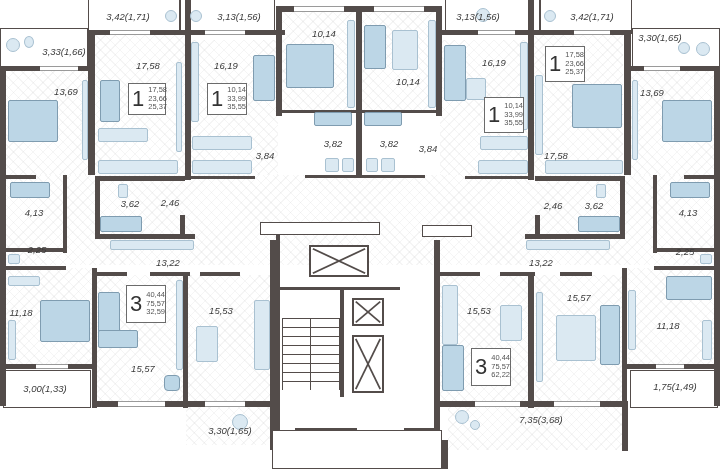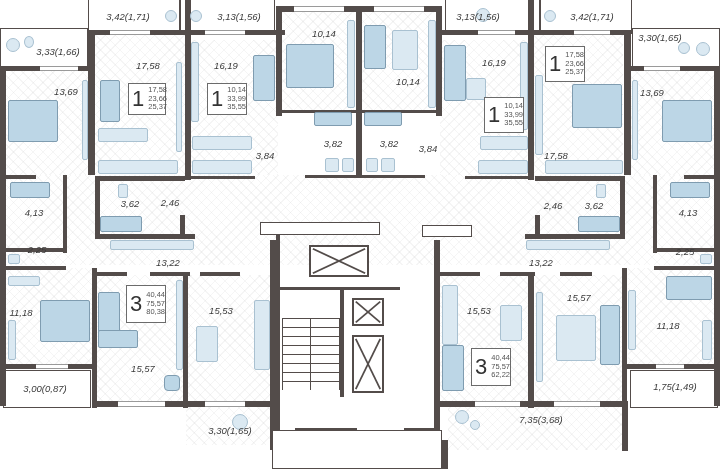--- a/index.html
+++ b/index.html
@@ -293,37 +293,37 @@
       <span>17,58</span>
       <span>23,66</span>
       <span>25,37</span>
     </span>
   </div>
   <div class="badge" style="left:126px;top:285px;width:40px;height:38px;">
     <span class="num">3</span>
     <span class="areas">
       <span>40,44</span>
       <span>75,57</span>
-      <span>80,38</span>
+      <span>32,59</span>
     </span>
   </div>
   <div class="badge" style="left:471px;top:348px;width:40px;height:38px;">
     <span class="num">3</span>
     <span class="areas">
       <span>40,44</span>
       <span>75,57</span>
       <span>62,22</span>
     </span>
   </div>
 
   <span class="label" style="left:128px;top:16px;">3,42(1,71)</span>
   <span class="label" style="left:239px;top:16px;">3,13(1,56)</span>
   <span class="label" style="left:478px;top:16px;">3,13(1,56)</span>
   <span class="label" style="left:592px;top:16px;">3,42(1,71)</span>
-  <span class="label" style="left:58px;top:51px;">3,33(1,66)</span>
+  <span class="label" style="left:64px;top:51px;">3,33(1,66)</span>
   <span class="label" style="left:660px;top:37px;">3,30(1,65)</span>
   <span class="label" style="left:66px;top:91px;">13,69</span>
   <span class="label" style="left:148px;top:65px;">17,58</span>
   <span class="label" style="left:226px;top:65px;">16,19</span>
   <span class="label" style="left:324px;top:33px;">10,14</span>
   <span class="label" style="left:408px;top:81px;">10,14</span>
   <span class="label" style="left:494px;top:62px;">16,19</span>
   <span class="label" style="left:556px;top:155px;">17,58</span>
   <span class="label" style="left:652px;top:92px;">13,69</span>
   <span class="label" style="left:34px;top:212px;">4,13</span>
@@ -339,17 +339,17 @@
   <span class="label" style="left:688px;top:212px;">4,13</span>
   <span class="label" style="left:685px;top:251px;">2,25</span>
   <span class="label" style="left:168px;top:262px;">13,22</span>
   <span class="label" style="left:541px;top:262px;">13,22</span>
   <span class="label" style="left:21px;top:312px;">11,18</span>
   <span class="label" style="left:143px;top:368px;">15,57</span>
   <span class="label" style="left:221px;top:310px;">15,53</span>
   <span class="label" style="left:479px;top:310px;">15,53</span>
   <span class="label" style="left:579px;top:297px;">15,57</span>
   <span class="label" style="left:668px;top:325px;">11,18</span>
-  <span class="label" style="left:45px;top:388px;">3,00(0,87)</span>
+  <span class="label" style="left:45px;top:388px;">3,00(1,33)</span>
   <span class="label" style="left:230px;top:430px;">3,30(1,65)</span>
   <span class="label" style="left:541px;top:419px;">7,35(3,68)</span>
   <span class="label" style="left:675px;top:386px;">1,75(1,49)</span>
 </div>
 
 </body></html>

